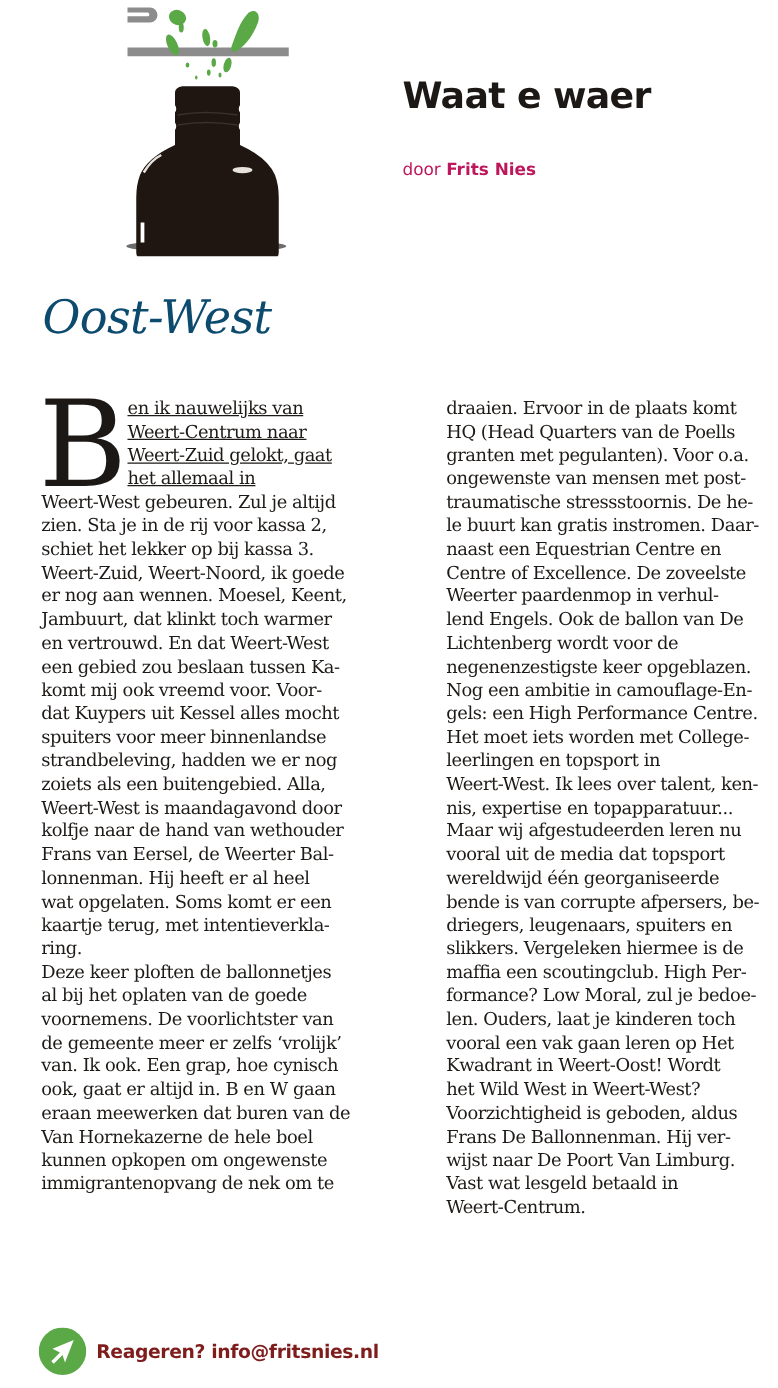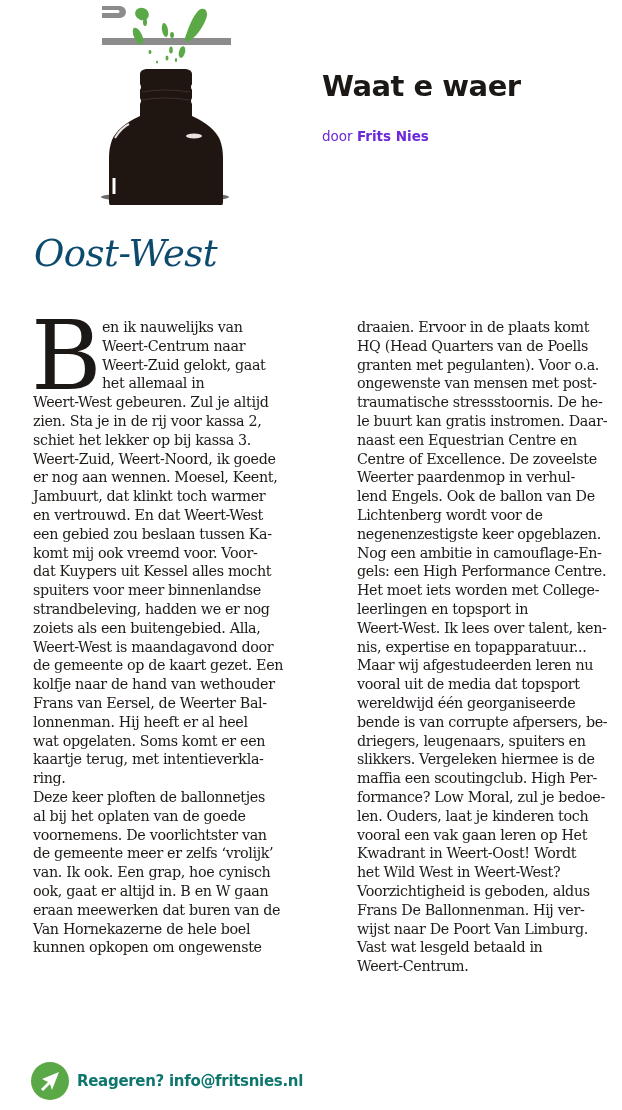--- a/index.html
+++ b/index.html
@@ -1,28 +1,28 @@
 <!DOCTYPE html>
 <html><head>
   <meta charset="utf-8">
   <style>
     html, body { margin: 0; padding: 0; background: #ffffff; }
     body { width: 622px; height: 1110px; position: relative; overflow: hidden; color: #1e1a17; }
 
     .logo { position: absolute; left: 95px; top: 0; width: 140px; height: 205px; }
 
     .column-title {
-      position: absolute; left: 322px; top: 68px;
+      position: absolute; left: 322px; top: 58px;
       font-family: "DejaVu Sans", sans-serif; font-weight: bold;
       font-size: 29px; letter-spacing: -0.5px; color: #1c1816;
       margin: 0; line-height: 36px;
     }
     .byline {
       position: absolute; left: 322px; top: 128px;
-      font-family: "DejaVu Sans", sans-serif; font-size: 13.5px; color: #6d28d9;
+      font-family: "DejaVu Sans", sans-serif; font-size: 13.5px; color: #be185d;
     }
     .byline b { font-weight: bold; }
 
     .article-title {
       position: absolute; left: 34px; top: 232px; margin: 0;
       font-family: "DejaVu Serif", serif; font-style: italic; font-weight: normal;
       font-size: 37px; color: #0c4a6e; letter-spacing: -0.5px;
     }
 
     .col {
@@ -33,30 +33,30 @@
     .col-left { left: 33px; }
     .col-right { left: 338px; margin-left: 19px; }
     .col .line { display: block; white-space: nowrap; }
 
     .dropcap-wrap { position: relative; }
     .dropcap {
       position: absolute; left: -2px; top: -4px;
       font-family: "DejaVu Serif", serif; font-size: 96px; line-height: 84px;
       color: #1c1816; font-weight: normal;
     }
-    .indent { padding-left: 69px; }
+    .indent { padding-left: 69px; text-decoration: underline; }
 
     .footer {
       position: absolute; left: 31px; top: 1060px; height: 42px;
       display: flex; align-items: center; gap: 8px;
     }
     .footer-icon { width: 38px; height: 38px; }
     .footer-text {
       font-family: "DejaVu Sans", sans-serif; font-weight: bold; font-size: 15px;
-      color: #0f766e; letter-spacing: -0.3px;
+      color: #7f1d1d; letter-spacing: -0.3px;
     }
   </style>
 </head>
 <body>
 
 <div class="logo">
   <svg width="140" height="205" viewBox="0 0 140 205">
 
     <path d="M7 6 h18 a6 6 0 0 1 0 12 h-18 v-5 h16 a1.5 1.5 0 0 0 0 -3 h-16 z" fill="#8c8c8c"></path>
     <rect x="7" y="38" width="129" height="7" fill="#8c8c8c"></rect>
@@ -112,36 +112,36 @@
   <span class="line">er nog aan wennen. Moesel, Keent,</span>
   <span class="line">Jambuurt, dat klinkt toch warmer</span>
   <span class="line">en vertrouwd. En dat Weert-West</span>
   <span class="line">een gebied zou beslaan tussen Ka-</span>
   <span class="line">komt mij ook vreemd voor. Voor-</span>
   <span class="line">dat Kuypers uit Kessel alles mocht</span>
   <span class="line">spuiters voor meer binnenlandse</span>
   <span class="line">strandbeleving, hadden we er nog</span>
   <span class="line">zoiets als een buitengebied. Alla,</span>
   <span class="line">Weert-West is maandagavond door</span>
-  <span class="line">de gemeente op de kaart gezet. Een</span>
   <span class="line">kolfje naar de hand van wethouder</span>
   <span class="line">Frans van Eersel, de Weerter Bal-</span>
   <span class="line">lonnenman. Hij heeft er al heel</span>
   <span class="line">wat opgelaten. Soms komt er een</span>
   <span class="line">kaartje terug, met intentieverkla-</span>
   <span class="line">ring.</span>
   <span class="line">Deze keer ploften de ballonnetjes</span>
   <span class="line">al bij het oplaten van de goede</span>
   <span class="line">voornemens. De voorlichtster van</span>
   <span class="line">de gemeente meer er zelfs ‘vrolijk’</span>
   <span class="line">van. Ik ook. Een grap, hoe cynisch</span>
   <span class="line">ook, gaat er altijd in. B en W gaan</span>
   <span class="line">eraan meewerken dat buren van de</span>
   <span class="line">Van Hornekazerne de hele boel</span>
   <span class="line">kunnen opkopen om ongewenste</span>
+  <span class="line">immigrantenopvang de nek om te</span>
 </div>
 
 <div class="col col-right">
   <span class="line">draaien. Ervoor in de plaats komt</span>
   <span class="line">HQ (Head Quarters van de Poells</span>
   <span class="line">granten met pegulanten). Voor o.a.</span>
   <span class="line">ongewenste van mensen met post-</span>
   <span class="line">traumatische stressstoornis. De he-</span>
   <span class="line">le buurt kan gratis instromen. Daar-</span>
   <span class="line">naast een Equestrian Centre en</span>

